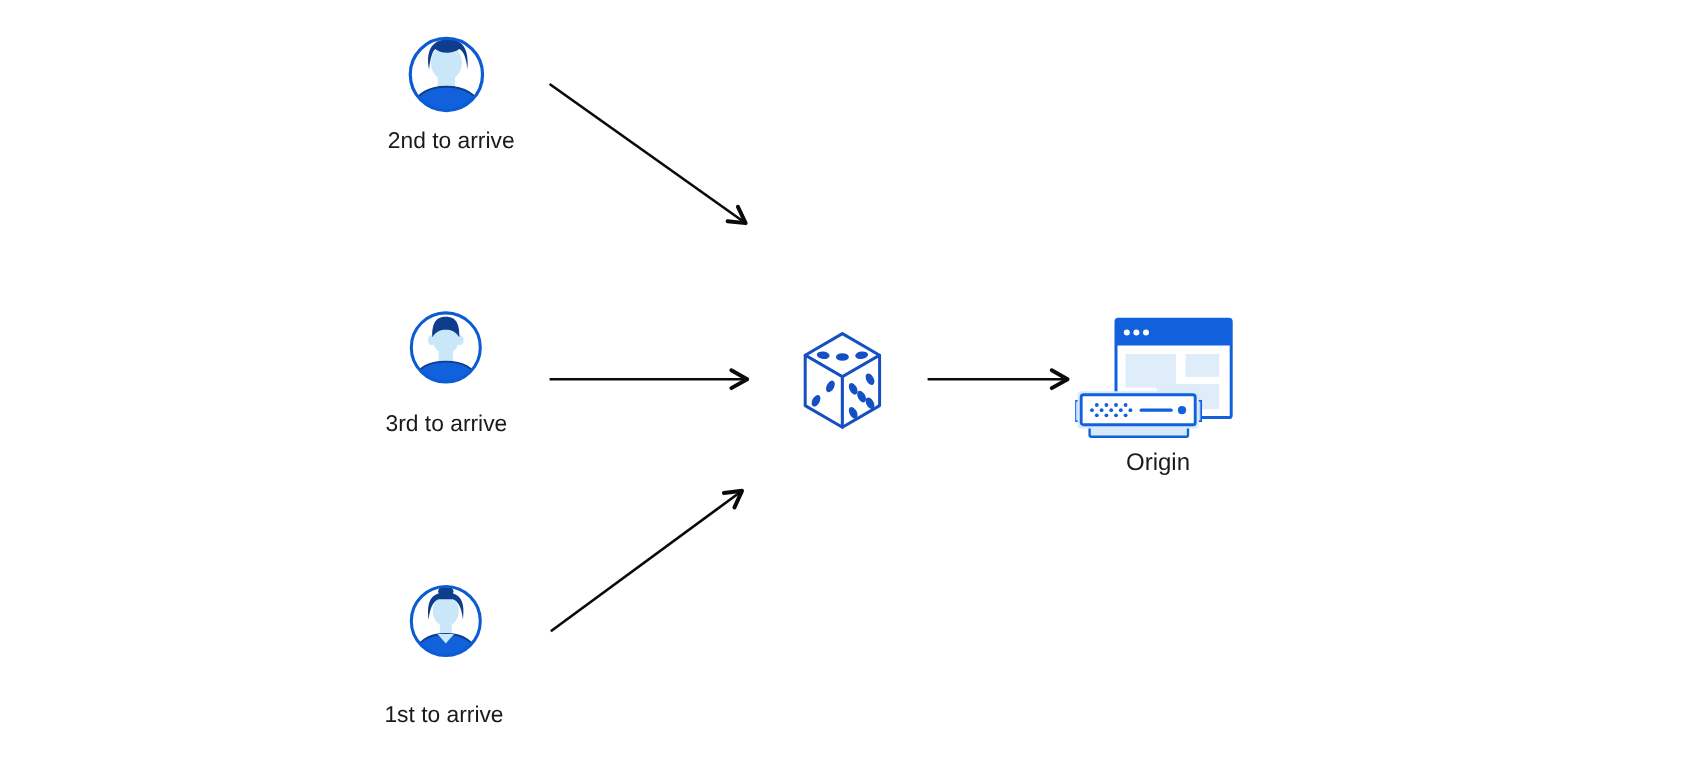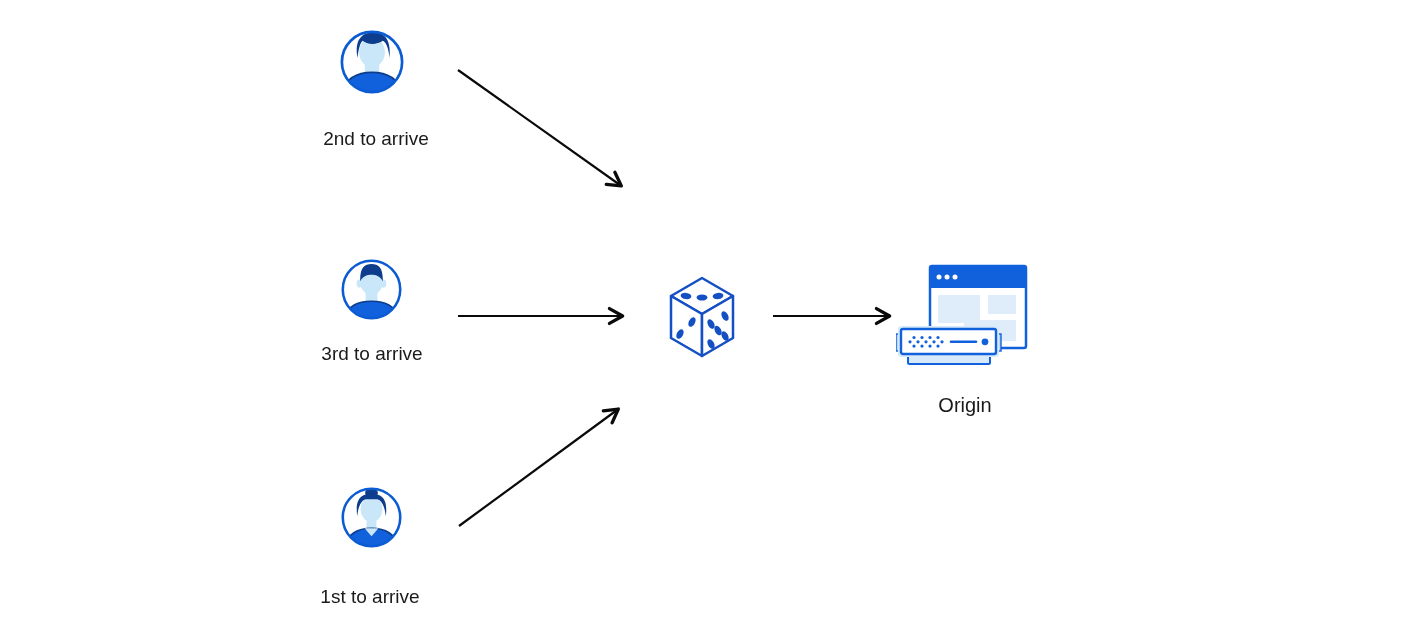--- a/index.html
+++ b/index.html
@@ -47,21 +47,21 @@
         <rect x="25" y="30" width="14" height="14" fill="#c9e7f8"></rect>
         <path d="M2,64 C6,47 18,42 32,42 C46,42 58,47 62,64 Z" fill="#1261dc" stroke="#0d3d8c" stroke-width="1.6"></path>
         <ellipse cx="32" cy="22.5" rx="12.5" ry="14.5" fill="#c9e7f8"></ellipse>
         <path d="M18,28 C14.5,10 23,3.5 33,3.5 C45,3.5 50.5,11 49,28
                  C48,18 45.5,13 42.5,11.5 C36,16 27,15 23,11.5
                  C20.5,13.5 18.8,20 18,28 Z" fill="#0d3d8c"></path>
       </g>
       <circle cx="32" cy="32" r="29.2" fill="none" stroke="#0b5bd3" stroke-width="2.6"></circle>
     </svg>
   </div>
-  <div class="node-label" style="left:376px;top:128px;">2nd to arrive</div>
+  <div class="node-label" style="left:376px;top:107px;">2nd to arrive</div>
 
   <div class="icon-abs" style="left:340px;top:258px;">
     <svg width="63" height="63" viewBox="0 0 64 64">
       <defs>
           <clipPath id="clipB">
             <circle cx="32" cy="32" r="29.2"></circle>
           </clipPath>
         </defs>
       <circle cx="32" cy="32" r="29.2" fill="#ffffff"></circle>
       <g clip-path="url(#clipB)">
@@ -161,15 +161,15 @@
           <circle cx="18" cy="84.1" r="1.6"></circle>
             <circle cx="26" cy="84.1" r="1.6"></circle>
             <circle cx="34" cy="84.1" r="1.6"></circle>
             <circle cx="42" cy="84.1" r="1.6"></circle>
         </g>
         <line x1="55" y1="79.8" x2="80" y2="79.8" stroke="#1261dc" stroke-width="2.6" stroke-linecap="round"></line>
         <circle cx="89" cy="79.8" r="3.4" fill="#1261dc"></circle>
       </g>
     </svg>
   </div>
-  <div class="node-label origin-label" style="left:965px;top:394px;">Origin</div>
+  <div class="node-label origin-label" style="left:965px;top:375px;">Origin</div>
 
 </div>
 
 </body></html>

